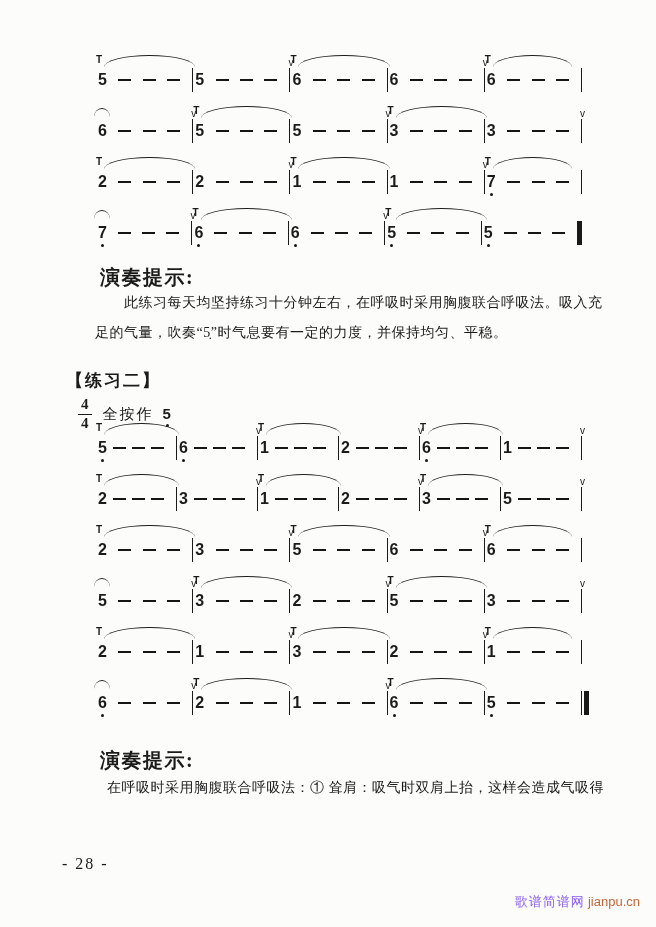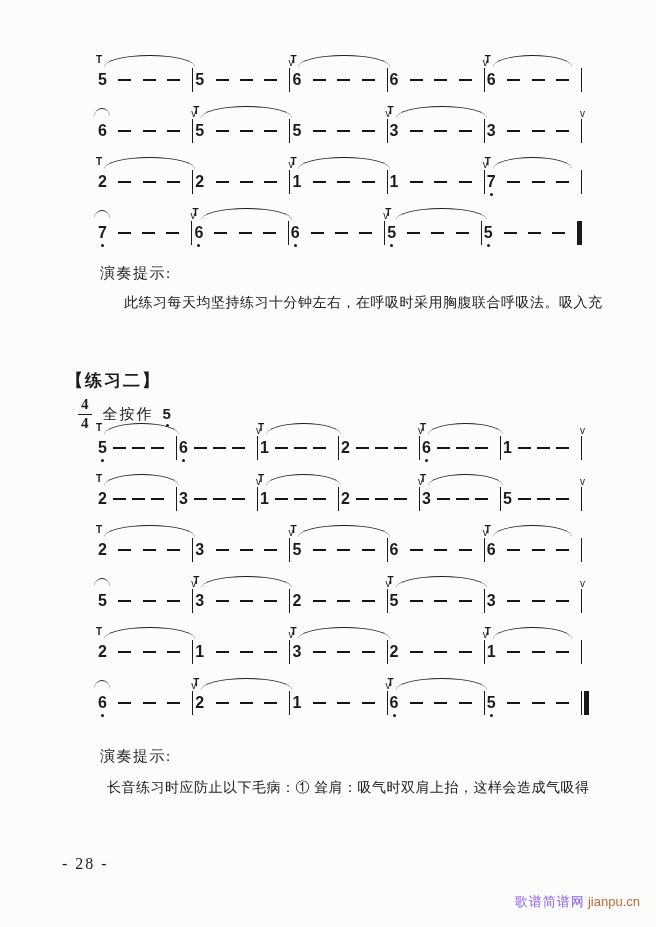--- a/index.html
+++ b/index.html
@@ -43,21 +43,21 @@
   .tiehead{
     position:absolute;left:-2px;top:-11px;width:16px;height:8px;
     border-top:1.5px solid #1c1c1c;border-radius:50% 50% 0 0/100% 100% 0 0;
   }
   .slur{
     position:absolute;top:1px;height:11px;
     border-top:1.6px solid #1c1c1c;border-radius:50% 50% 0 0/100% 100% 0 0;
   }
 
   
-  .tip-title{position:absolute;left:100px;font-weight:400;font-size:15px;letter-spacing:1.5px;}
+  .tip-title{position:absolute;left:100px;font-weight:700;font-size:20px;letter-spacing:1.5px;}
   .t1{top:264px;}
   .t2{top:747px;}
   .para{position:absolute;left:78px;width:510px;font-size:14px;line-height:30px;letter-spacing:.5px;}
   .p1{top:288px;margin-left:17px;}
   .p2{top:773px;}
   .pline{white-space:nowrap;}
   .pline.indent{text-indent:29px;}
 
   .ex-heading{position:absolute;left:66px;top:369px;margin:0;font-size:17px;font-weight:700;letter-spacing:2px;}
 
@@ -238,20 +238,21 @@
           <span class="dash"></span>
           <span class="dash"></span>
           <span class="dash"></span>
         </span>
       </div>
   </section>
 
   <div class="tip-title t1">演奏提示:</div>
   <div class="para p1">
     <div class="pline indent">此练习每天均坚持练习十分钟左右，在呼吸时采用胸腹联合呼吸法。吸入充</div>
+    <div class="pline">足的气量，吹奏“5̣”时气息要有一定的力度，并保持均匀、平稳。</div>
   </div>
 
   <h2 class="ex-heading">【练习二】</h2>
 
   <div class="meter-row">
     <span class="tsig">
       <b class="num">4</b>
       <b class="den">4</b>
     </span>
     <span class="keysig">
@@ -511,21 +512,21 @@
           <b class="note low">5</b>
           <span class="dash"></span>
           <span class="dash"></span>
           <span class="dash"></span>
         </span>
       </div>
   </section>
 
   <div class="tip-title t2">演奏提示:</div>
   <div class="para p2">
-    <div class="pline indent">长音练习时应防止以下毛病：① 耸肩：吸气时双肩上抬，这样会造成气吸得</div>
+    <div class="pline indent">在呼吸时采用胸腹联合呼吸法：① 耸肩：吸气时双肩上抬，这样会造成气吸得</div>
   </div>
 
   <div class="pagenum">- 28 -</div>
 
   <div class="watermark">
     <span class="wm-cn">歌谱简谱网</span>
     <span class="wm-url">jianpu.cn</span>
   </div>
 
 </div>

